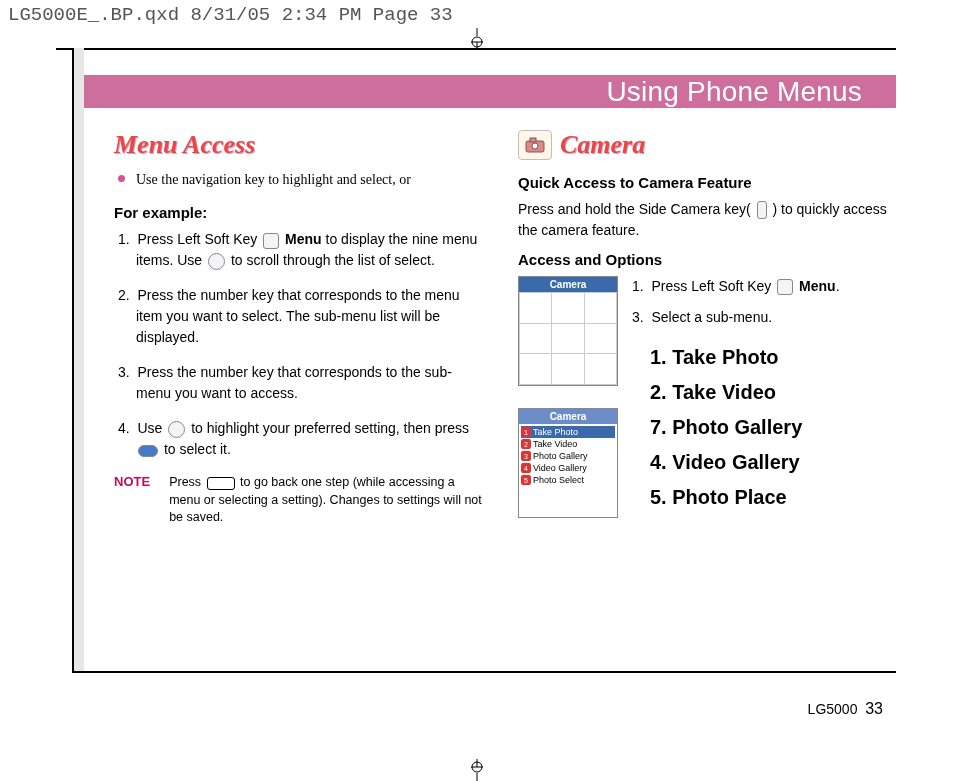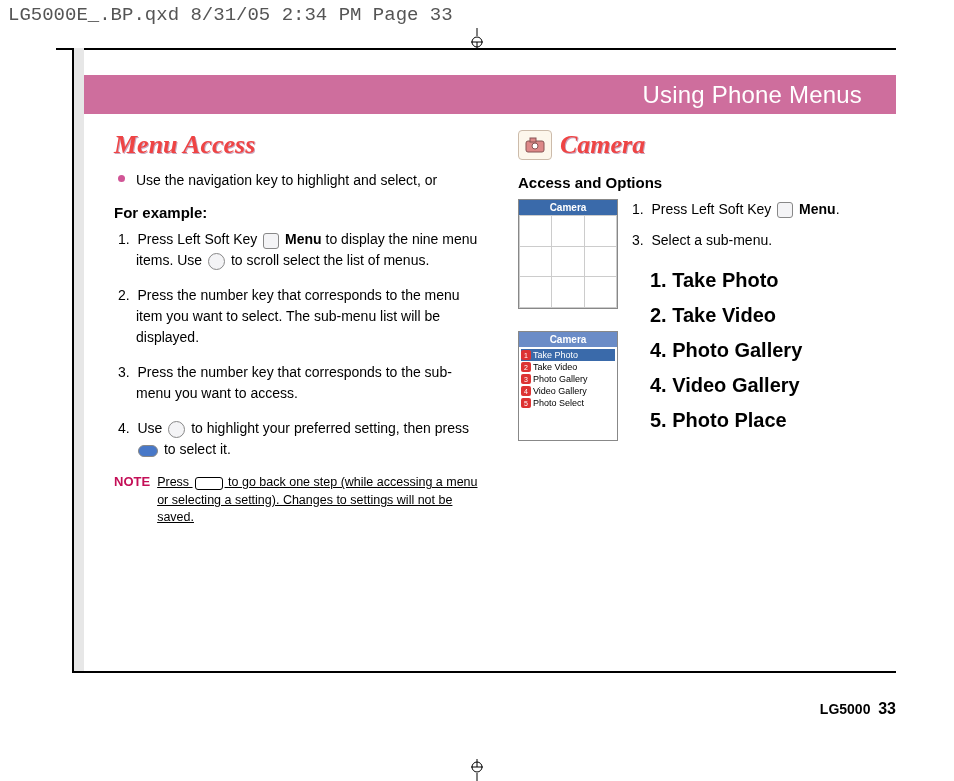--- a/index.html
+++ b/index.html
@@ -50,24 +50,24 @@
     width: 12px;
     height: 623px;
     border-left: 2px solid #000;
     background: #e7e7e7;
   }
   .header-bar {
     position: absolute;
     left: 84px;
     top: 75px;
     right: 58px;
-    height: 39px;
+    height: 33px;
     background: #ce6e9d;
     color: #fff;
-    font-size: 24px;
+    font-size: 28px;
     display: flex;
     align-items: center;
     justify-content: flex-end;
     padding-right: 34px;
     font-weight: 400;
     letter-spacing: .2px;
   }
   .content {
     position: absolute;
     left: 114px;
@@ -85,63 +85,63 @@
     color: #ef4444;
     text-shadow: 1px 1px 0 #c9a8c0;
     margin-bottom: 10px;
   }
   .camera-row { display:flex; align-items:center; gap:8px; margin-bottom:14px;}
   .camera-icon {
     width: 34px; height: 30px; border:1px solid #cba; border-radius:4px;
     display:flex;align-items:center;justify-content:center;background:#fdf7ec;
   }
   p.body { line-height: 1.45; margin-bottom: 10px; font-size: 14px; }
-  .bullets { margin: 4px 0 14px 4px; }
+  .bullets { margin: 4px 0 14px 4px; font-family: Liberation Serif, serif; }
   .bullets li { list-style:none; position:relative; padding-left:18px; margin-bottom:8px; line-height:1.45;}
   .bullets li::before {
     content:''; position:absolute; left:0; top:5px; width:7px;height:7px;border-radius:50%;
     background:#d15596;
   }
   .sub-head { font-weight: bold; font-size: 15px; margin: 10px 0 8px 0; }
   ol.num { margin-left: 4px; }
   ol.num li { list-style: none; margin-bottom: 14px; line-height:1.5; padding-left: 18px; text-indent:-18px;}
   .key-icon {
     display:inline-block; width:16px; height:16px; border:1px solid #888;
     border-radius:3px; background:#f4f4f6; vertical-align:middle; margin:0 2px;
     position:relative;
   }
   .key-icon.nav { border-radius:50%; width:17px;height:17px;}
   .key-icon.ok { border-radius:8px; width:20px;height:12px; background:#4878c8;}
   .key-icon.back { width:28px;height:13px;background:#fff;border:1px solid #000;font-size:6px;}
   .key-icon.num1 { width:24px;height:15px;}
   .key-icon.side { width:10px;height:18px;border-radius:3px;}
-  .note-row { display:flex; gap:7px; margin-top:8px;}
+  .note-row { display:flex; gap:19px; margin-top:8px;}
   .note-label { font-weight:bold; color:#c40f57; font-size:13px; flex-shrink:0;}
-  .note-text { font-size:12.5px; line-height:1.4; color:#000;text-decoration:underline;}
+  .note-text { font-size:12.5px; line-height:1.4; color:#000;}
   .right-sub p { line-height:1.5; margin-bottom:6px;}
   .right-flex { display:flex; gap:14px; margin-top:8px;}
   .phone-shots { width:100px; flex-shrink:0;}
   .shot {
     border:1px solid #888; height:110px; margin-bottom:22px; background:#f2f2f2;
     display:flex; flex-direction:column; font-size:9px;
   }
   .shot-title {background:#3a6aaa;color:#fff;text-align:center;padding:2px 0;font-size:10px;font-weight:bold;}
   .shot-body {flex:1; background:#eef;}
   .shot2 .shot-body { background:#fff; padding:2px;}
   .shot2 .row { display:flex; align-items:center; gap:2px; padding:1px 0;}
   .shot2 .num { width:10px;height:10px;background:#d33;color:#fff;font-size:7px;display:flex;align-items:center;justify-content:center;border-radius:2px;}
   .shot2 .hl { background:#3a6aaa;color:#fff;}
   .steps-right { flex:1; }
   .steps-right .step { margin-bottom:10px; line-height:1.5;}
   .submenu-list div { font-weight:bold; margin-bottom:12px; font-size:20px;}
   .footer-line {
     position:absolute; left:72px; right:58px; top:671px; border-top:2px solid #000;
   }
   .footer-text {
-    position:absolute; right:58px; top:700px; font-size:14px;font-weight:bold;
+    position:absolute; right:71px; top:700px; font-size:14px;
   }
   .footer-text .pn { font-size:16px;}
   .grid-shot {
     display:grid; grid-template-columns:repeat(3,1fr); grid-template-rows:repeat(3,1fr);
     height:100%; gap:1px; padding:1px; background:#ccc;
   }
   .grid-shot div{background:#fff;}
   b { font-weight:bold; }
 </style>
 </head>
@@ -177,21 +177,21 @@
 
     <div class="sub-head">For example:</div>
 
     <ol class="num">
       <li>
         <span>1.</span>&nbsp;
         <span>Press Left Soft Key </span>
         <span class="key-icon"></span>
         <b>Menu</b><span> to display the nine menu items. Use </span>
         <span class="key-icon nav"></span>
-        <span> to scroll select the list of menus.</span>
+        <span> to scroll through the list of select.</span>
       </li>
       <li>
         <span>2.</span>&nbsp;
         <span>Press the number key that corresponds to the menu item you want to select. The sub-menu list will be displayed.</span>
       </li>
       <li>
         <span>3.</span>&nbsp;
         <span>Press the number key that corresponds to the sub-menu you want to access.</span>
       </li>
       <li>
@@ -219,20 +219,28 @@
       <div class="camera-icon">
         <svg width="22" height="18">
             <rect x="2" y="5" width="18" height="11" rx="2" fill="#d88" stroke="#855"></rect>
             <circle cx="11" cy="10" r="3" fill="#fff" stroke="#855"></circle>
             <rect x="6" y="2" width="6" height="4" fill="#d88" stroke="#855"></rect>
           </svg>
       </div>
       <div class="section-title" style="margin-bottom:0">Camera</div>
     </div>
 
+    <div class="right-sub">
+      <div class="sub-head">Quick Access to Camera Feature</div>
+      <p>
+        <span>Press and hold the Side Camera key( </span>
+        <span class="key-icon side"></span>
+        <span> ) to quickly access the camera feature.</span>
+      </p>
+    </div>
 
     <div class="sub-head">Access and Options</div>
 
     <div class="right-flex">
       <div class="phone-shots">
         <div class="shot">
           <div class="shot-title">Camera</div>
           <div class="shot-body">
               <div class="grid-shot">
                 <div></div>
@@ -282,21 +290,21 @@
           <b>Menu</b><span>.</span>
         </div>
         <div class="step">
           <span>3.</span>&nbsp;
           <span>Select a sub-menu.</span>
         </div>
 
         <div class="submenu-list" style="margin-top:18px; margin-left:18px;">
           <div>1. Take Photo</div>
           <div>2. Take Video</div>
-          <div>4. Photo Gallery</div>
+          <div>7. Photo Gallery</div>
           <div>4. Video Gallery</div>
           <div>5. Photo Place</div>
         </div>
       </div>
     </div>
   </div>
 </div>
 
 <div class="footer-line"></div>
 <div class="footer-text">

